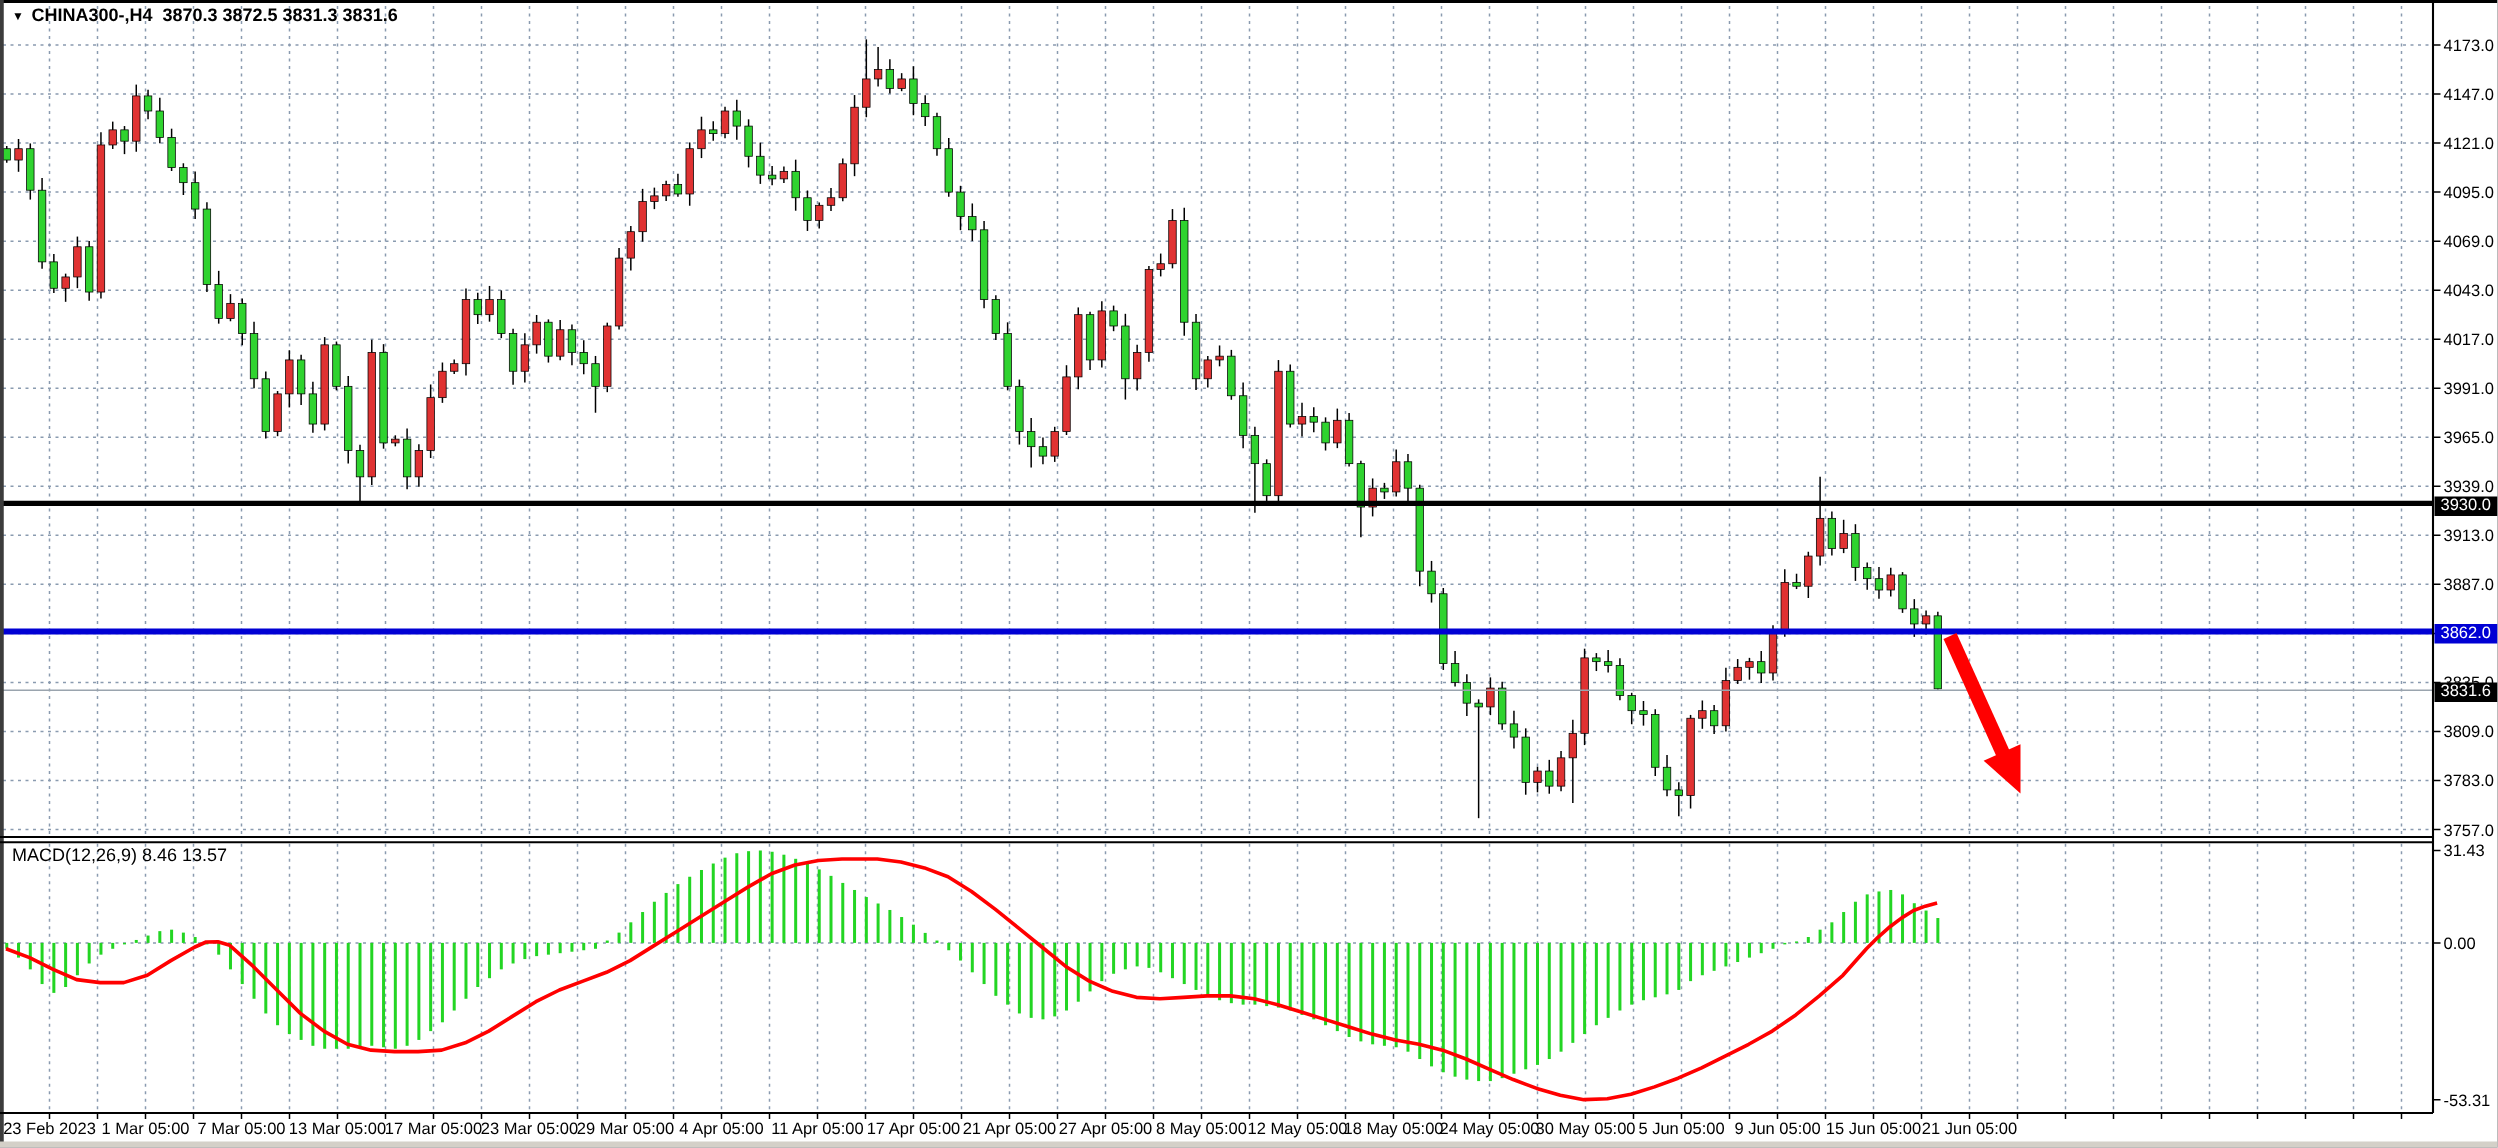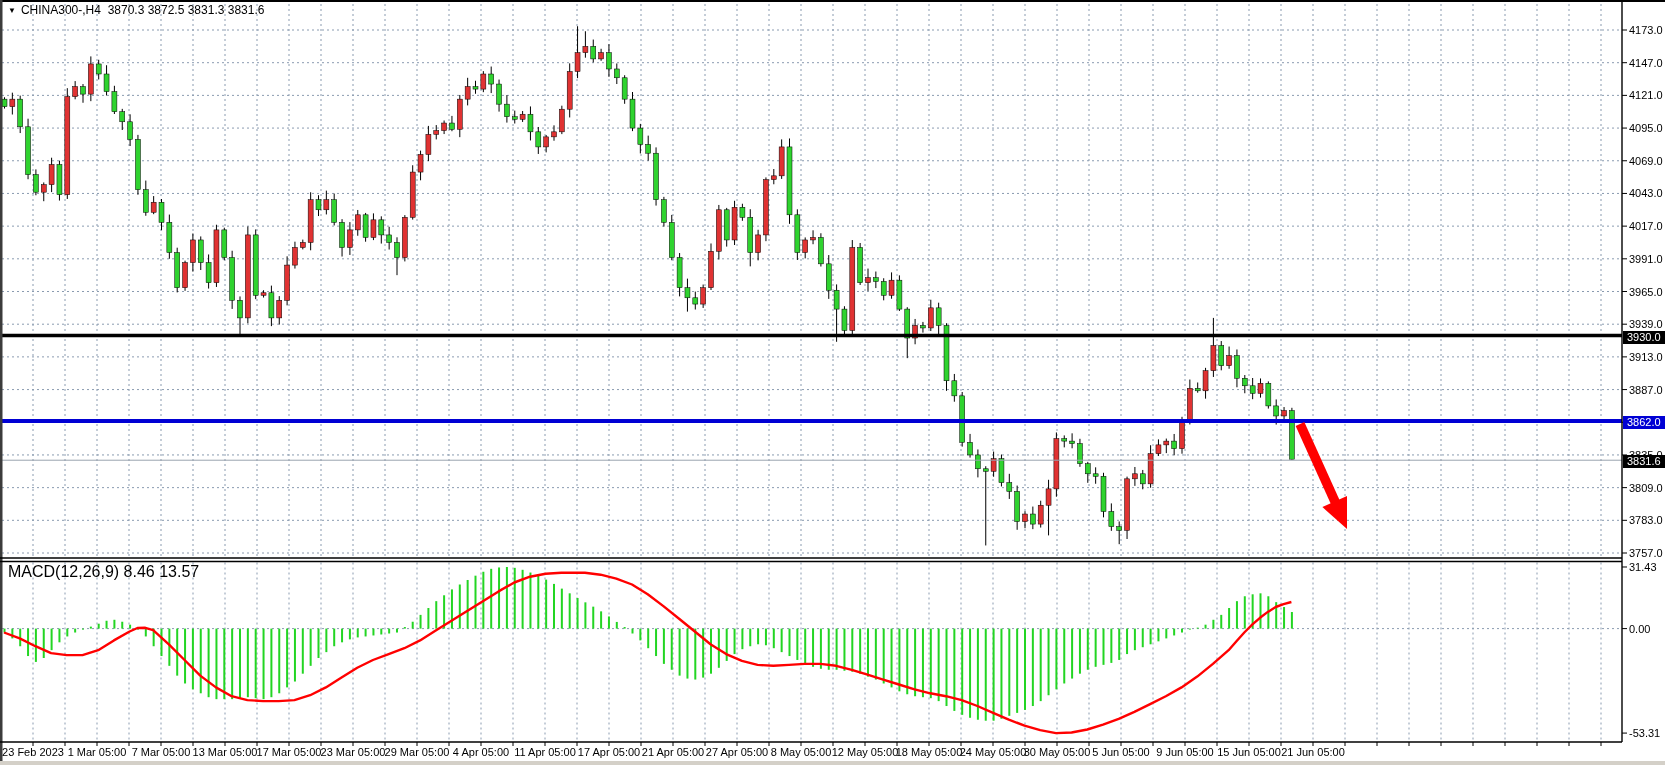--- a/index.html
+++ b/index.html
@@ -1,20 +1,20 @@
 <!DOCTYPE html>
 <html><head>
 <meta charset="utf-8">
 <style>
   html,body{margin:0;padding:0;background:#888;}
   .screen{position:relative;width:1665px;height:765px;background:#fff;overflow:hidden;
           font-family:"Liberation Sans",sans-serif;}
-  .title{position:absolute;left:8px;top:3px;font-size:12px;color:#000;white-space:pre;z-index:5;}
+  .title{position:absolute;left:8px;top:3px;font-size:12px;color:#000;white-space:pre;z-index:5;font-weight:bold;}
   .title .tri{font-size:8px;vertical-align:1px;margin-right:5px;}
-  .macd-label{position:absolute;left:8px;top:563px;font-size:16px;color:#000;z-index:5;}
+  .macd-label{position:absolute;left:8px;top:563px;font-size:12px;color:#000;z-index:5;}
   .badge{position:absolute;left:1623px;width:42px;height:13px;font-size:11px;line-height:13px;
          color:#fff;padding-left:4px;z-index:6;}
   svg{position:absolute;left:0;top:0;}
 </style>
 </head>
 <body>
 
 <div class="screen">
   <svg id="chart" width="1665" height="765">
       <line x1="33" y1="4" x2="33" y2="557" stroke="#8a9bb0" stroke-width="1" stroke-dasharray="2 3"></line>

